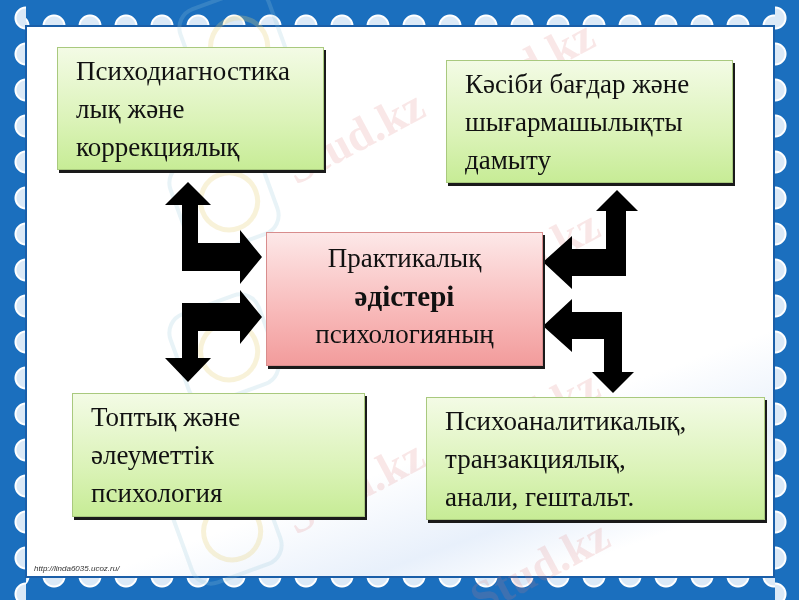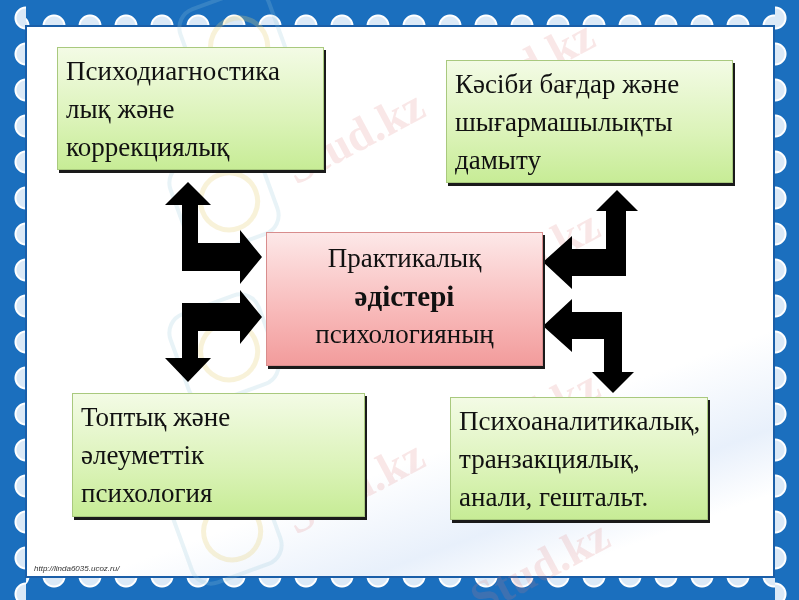--- a/index.html
+++ b/index.html
@@ -47,21 +47,21 @@
     content: ""; position: absolute; left: 18px; top: 18px; width: 52px; height: 52px;
     border-radius: 50%; border: 5px solid rgba(230, 210, 120, 0.28);
   }
   .box {
     position: absolute; box-sizing: border-box;
     background: linear-gradient(180deg, #f3fbe5 0%, #dbf3b8 60%, #c7ec96 100%);
     border: 1px solid #a9c97e;
     box-shadow: 2px 3px 0 #1a1a1a;
     color: #111;
     font-size: 27px; line-height: 38px;
-    padding: 4px 8px;
+    padding: 4px 18px;
   }
   .box .line { display: block; white-space: nowrap; }
   .center-box {
     position: absolute; box-sizing: border-box;
     background: linear-gradient(180deg, #fde8e8 0%, #f8b9b9 60%, #f29c9c 100%);
     border: 1px solid #d88d8d;
     box-shadow: 2px 3px 0 #1a1a1a;
     color: #111; text-align: center;
     font-size: 27px; line-height: 38px;
     padding: 6px 6px;
@@ -136,19 +136,19 @@
   <span class="line bold">әдістері</span>
   <span class="line">психологияның</span>
 </div>
 
 <div class="box" style="left:72px; top:393px; width:293px; height:124px;">
   <span class="line">Топтық және</span>
   <span class="line">әлеуметтік</span>
   <span class="line">психология</span>
 </div>
 
-<div class="box" style="left:450px; top:397px; width:258px; height:123px;">
+<div class="box" style="left:426px; top:397px; width:339px; height:123px;">
   <span class="line">Психоаналитикалық,</span>
   <span class="line">транзакциялық,</span>
   <span class="line">анали, гештальт.</span>
 </div>
 
 <div class="footer-url">http://linda6035.ucoz.ru/</div>
 
 </body></html>

